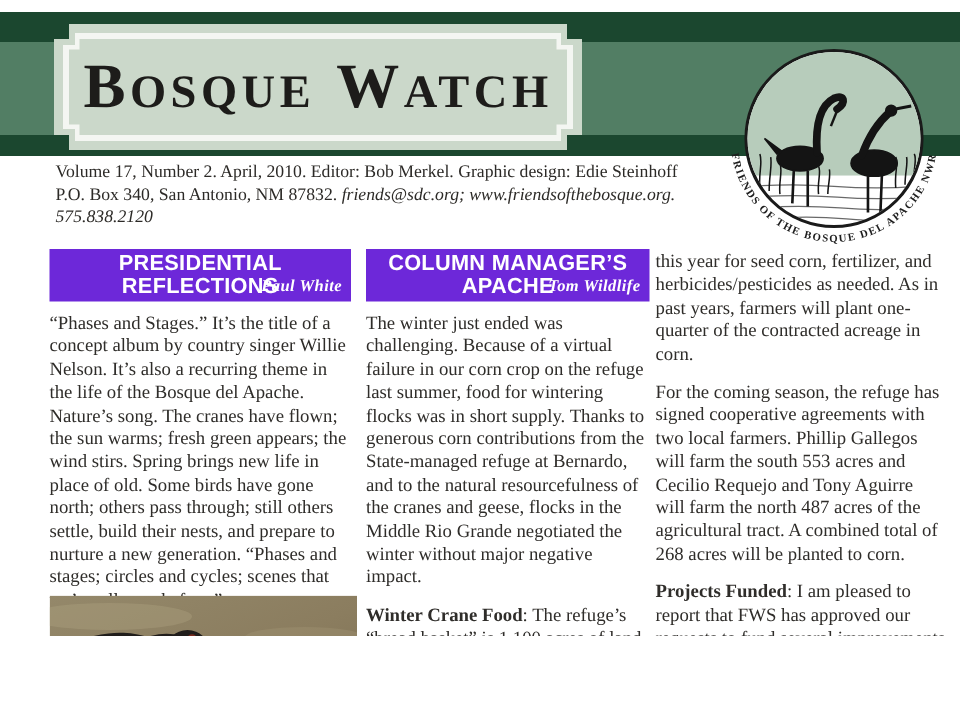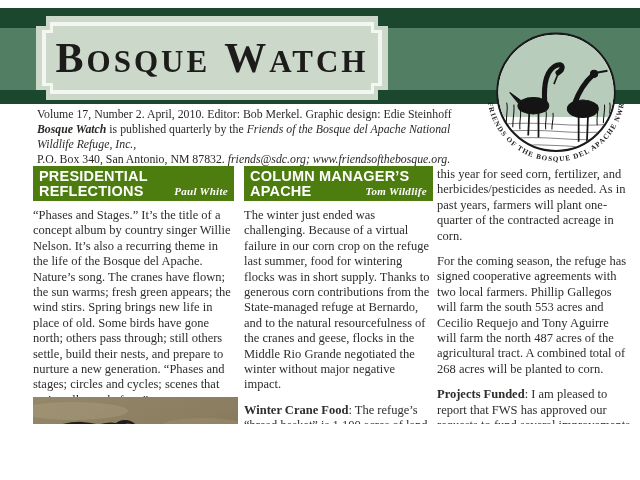--- a/index.html
+++ b/index.html
@@ -41,23 +41,23 @@
   .mh-italic{font-style:italic;}
 
   
   .col{position:absolute;top:166px;font-size:12.5px;line-height:15.4px;color:#2f2d2a;}
   .col1{left:33px;width:201px;}
   .col2{left:244px;width:189px;}
   .col3{left:437px;top:167px;width:193px;}
   .col p{margin:0 0 10px 0;}
   .lead{font-weight:bold;}
 
-  .col-head{position:relative;background:#4d7c0f;color:#ffffff;padding:3px 6px 2px 6px;
+  .col-head{position:relative;background:#6d28d9;color:#ffffff;padding:3px 6px 2px 6px;
     font-family:"Liberation Sans",sans-serif;font-weight:bold;font-size:14.5px;line-height:15px;
-    letter-spacing:0.2px;margin-bottom:7px;min-height:30px;}
+    letter-spacing:0.2px;margin-bottom:7px;min-height:30px;text-align:center;}
   .col-author{position:absolute;right:6px;bottom:2px;font-family:"Liberation Serif",serif;
     font-weight:bold;font-style:italic;font-size:11px;letter-spacing:0.3px;margin-left:12px;}
 
   
   .photo{position:absolute;left:33px;top:397px;width:205px;height:83px;overflow:hidden;}
 </style>
 </head>
 <body>
 
 <div class="page">
@@ -112,21 +112,20 @@
     </g>
 
     <path id="arcpath" d="M 1,64 A 67,67 0 0 0 135,64" fill="none"></path>
     <text font-family="Liberation Serif, serif" font-size="7" font-weight="bold" letter-spacing="1" fill="#1d1d1d">
       <textPath href="#arcpath" startOffset="50%" text-anchor="middle">FRIENDS OF THE BOSQUE DEL APACHE NWR</textPath>
     </text>
   </svg>
 
   <div class="masthead">
     <div><span>Volume 17, Number 2. April, 2010. Editor: Bob Merkel. Graphic design: Edie Steinhoff</span></div>
-    <div><span class="mh-bolditalic">Bosque Watch</span><span> is published quarterly by the </span><span class="mh-italic">Friends of the Bosque del Apache National Wildlife Refuge, Inc.,</span></div>
     <div><span>P.O. Box 340, San Antonio, NM 87832. </span><span class="mh-italic">friends@sdc.org; www.friendsofthebosque.org. 575.838.2120</span></div>
   </div>
 
   <div class="col col1">
     <div class="col-head">
       <div>PRESIDENTIAL</div>
       <div>REFLECTIONS</div>
       <span class="col-author">Paul White</span>
     </div>
     <p>“Phases and Stages.”  It’s the title of a concept album by country singer Willie Nelson. It’s also a recurring theme in the life of the Bosque del Apache. Nature’s song. The cranes have flown; the sun warms; fresh green appears; the wind stirs. Spring brings new life in place of old. Some birds have gone north; others pass through; still others settle, build their nests, and prepare to nurture a new generation. “Phases and stages; circles and cycles; scenes that we’ve all seen before.”</p>

